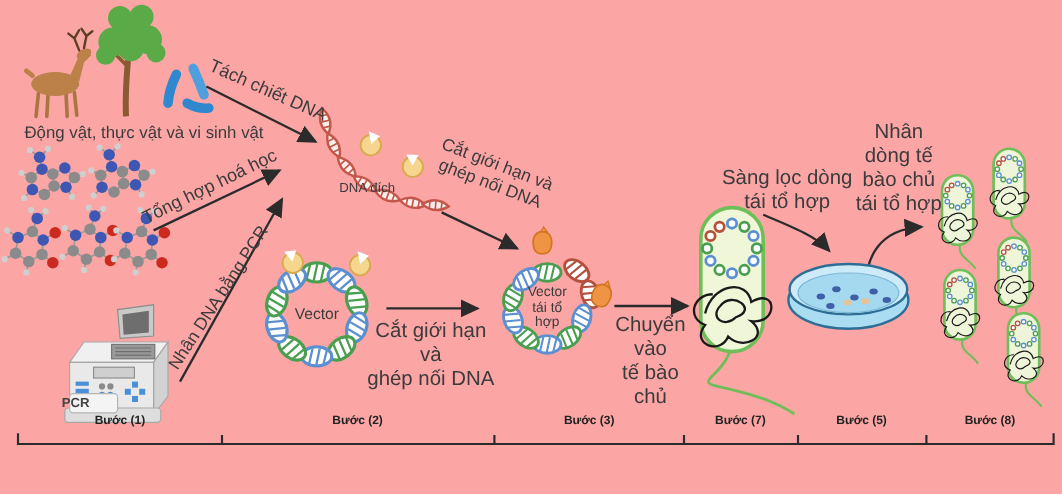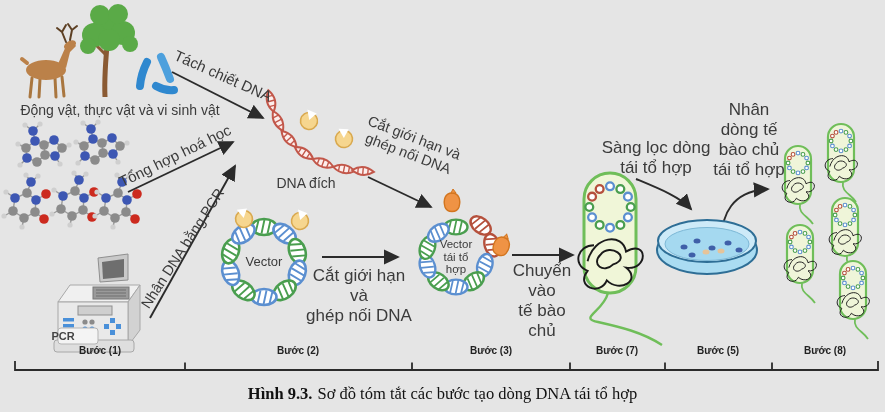--- a/index.html
+++ b/index.html
@@ -1,16 +1,16 @@
 <!DOCTYPE html>
 <html><head>
 <meta charset="utf-8">
 <style>
   html,body{margin:0;padding:0;background:#fff;}
-  #stage{position:relative;width:885px;height:412px;background:#e5e5e5;overflow:hidden;
+  #stage{position:relative;width:885px;height:412px;background:#fca5a5;overflow:hidden;
          font-family:"Liberation Sans",sans-serif;}
   #art{position:absolute;left:0;top:0;}
   .lbl{position:absolute;color:#3b3b3b;font-size:17px;line-height:1.18;
        text-align:center;white-space:pre-line;}
   .rot{transform-origin:50% 50%;}
   .step{position:absolute;top:345px;width:90px;text-align:center;
         font-weight:bold;font-size:10px;color:#222;}
   #caption{position:absolute;left:0;top:384px;width:885px;text-align:center;
            font-family:"Liberation Serif",serif;font-size:16.5px;color:#111;}
   #caption b{margin-right:5px;}
@@ -272,21 +272,21 @@
   </g>
 </svg>
 
 <div class="lbl" style="left:4px;top:102px;width:232px;font-size:14px;">Động vật, thực vật và vi sinh vật</div>
 <div class="lbl" style="left:44px;top:330px;width:38px;font-size:11px;font-weight:bold;color:#444;">PCR</div>
 
 <div class="lbl rot" style="left:163px;top:67px;width:120px;font-size:15px;transform:rotate(24deg);">Tách chiết DNA</div>
 <div class="lbl rot" style="left:110px;top:147px;width:130px;font-size:15px;transform:rotate(-26deg);">Tổng hợp hoá học</div>
 <div class="lbl rot" style="left:112px;top:240px;width:142px;font-size:14.5px;transform:rotate(-57deg);">Nhân DNA bằng PCR</div>
 
-<div class="lbl" style="left:268px;top:151px;width:76px;font-size:14px;margin-top:24px;">DNA đích</div>
+<div class="lbl" style="left:268px;top:151px;width:76px;font-size:11px;">DNA đích</div>
 <div class="lbl rot" style="left:352px;top:129px;width:118px;font-size:14.5px;transform:rotate(21deg);">Cắt giới hạn và
 ghép nối DNA</div>
 <div class="lbl" style="left:236px;top:254px;width:56px;font-size:13px;">Vector</div>
 <div class="lbl" style="left:303px;top:266px;width:112px;">Cắt giới hạn và
 ghép nối DNA</div>
 <div class="lbl" style="left:426px;top:238px;width:60px;font-size:11.5px;line-height:1.1;">Vector
 tái tổ
 hợp</div>
 <div class="lbl" style="left:504px;top:261px;width:76px;">Chuyển
 vào
@@ -298,17 +298,14 @@
 bào chủ
 tái tổ hợp</div>
 
 <div class="step" style="left:55px;">Bước (1)</div>
 <div class="step" style="left:253px;">Bước (2)</div>
 <div class="step" style="left:446px;">Bước (3)</div>
 <div class="step" style="left:572px;">Bước (7)</div>
 <div class="step" style="left:673px;">Bước (5)</div>
 <div class="step" style="left:780px;">Bước (8)</div>
 
-<div id="caption">
-  <b>Hình 9.3.</b><span>Sơ đồ tóm tắt các bước tạo dòng DNA tái tổ hợp</span>
+
 </div>
 
-</div>
-
 </body></html>

